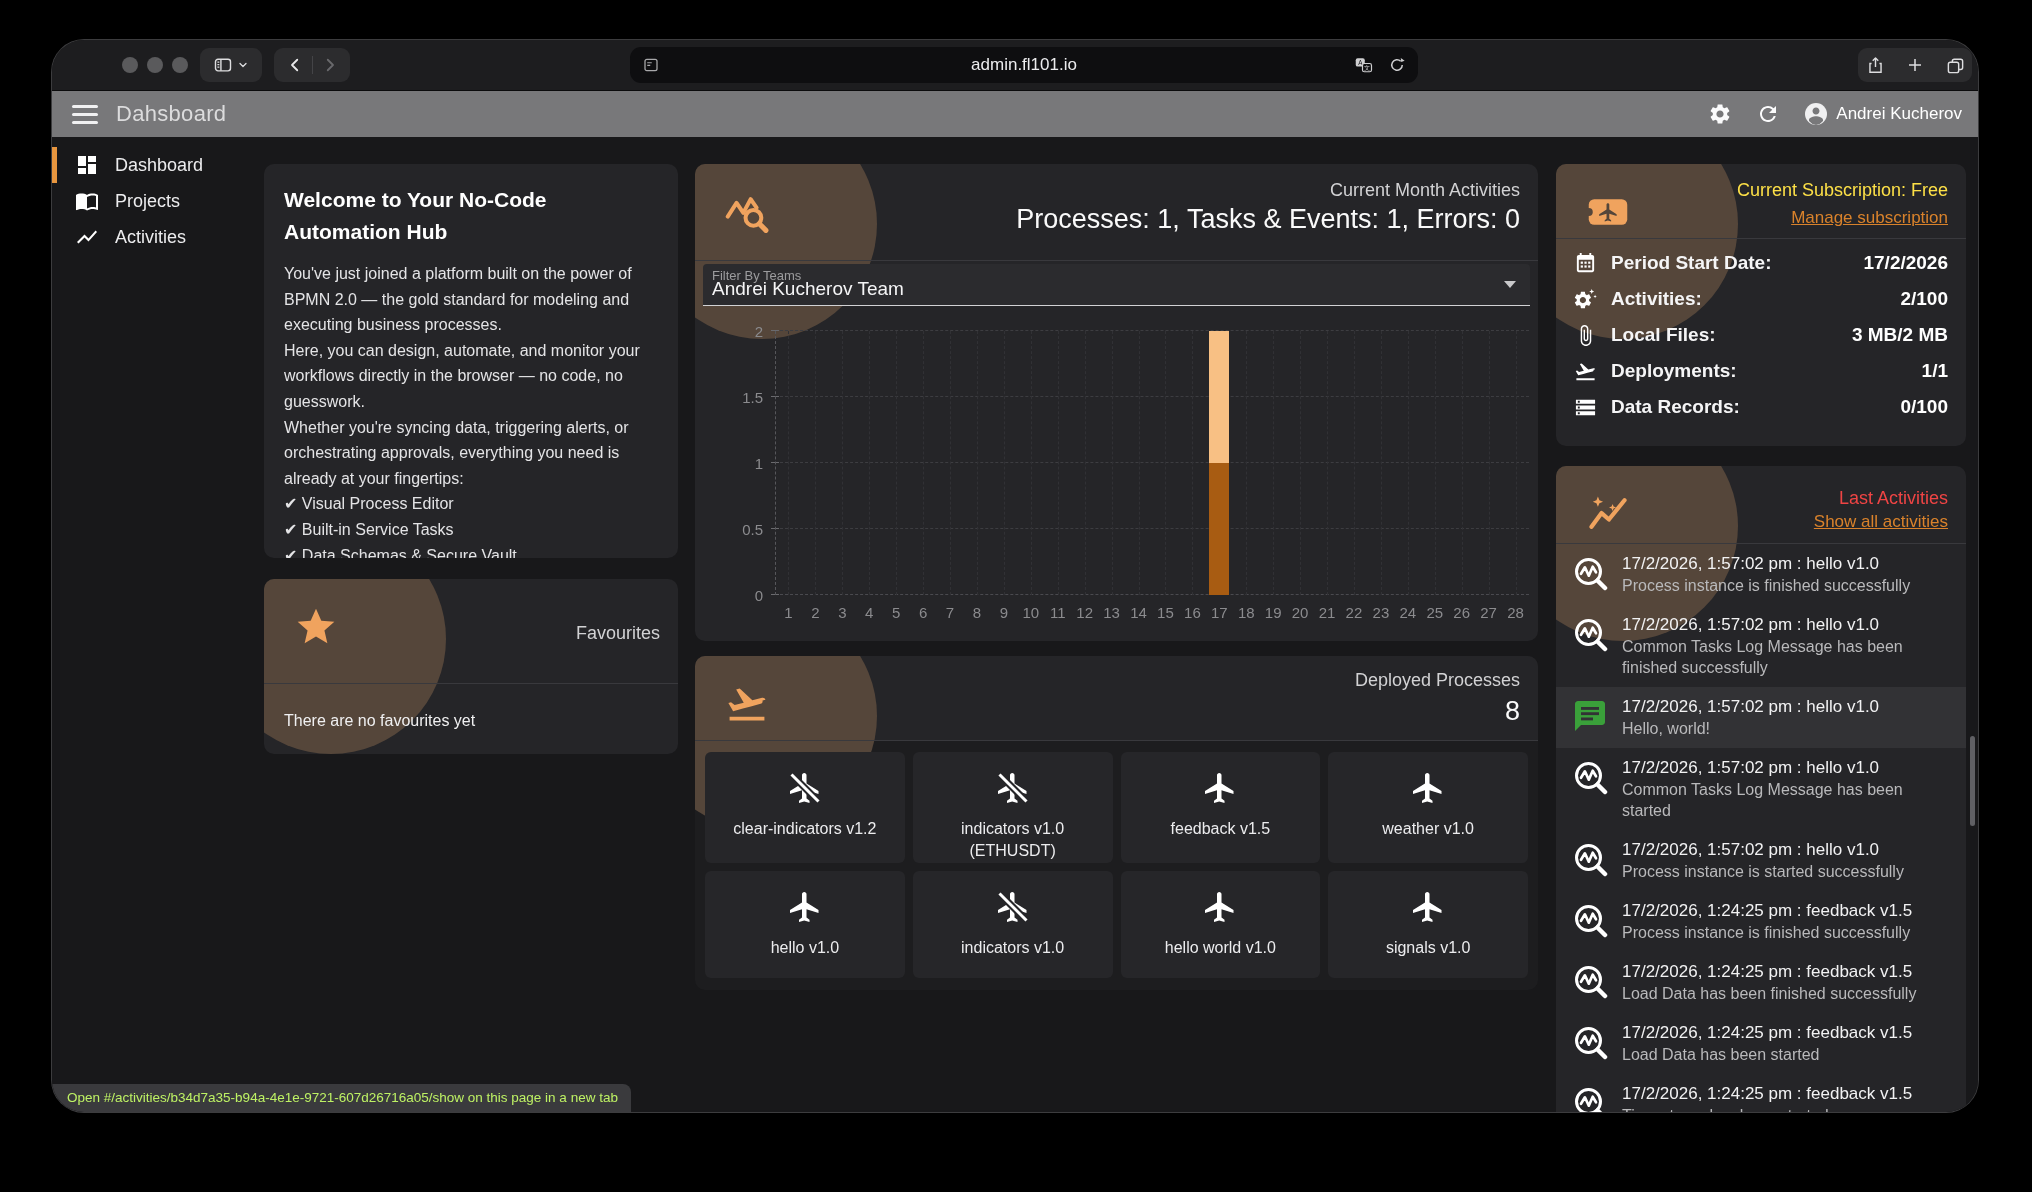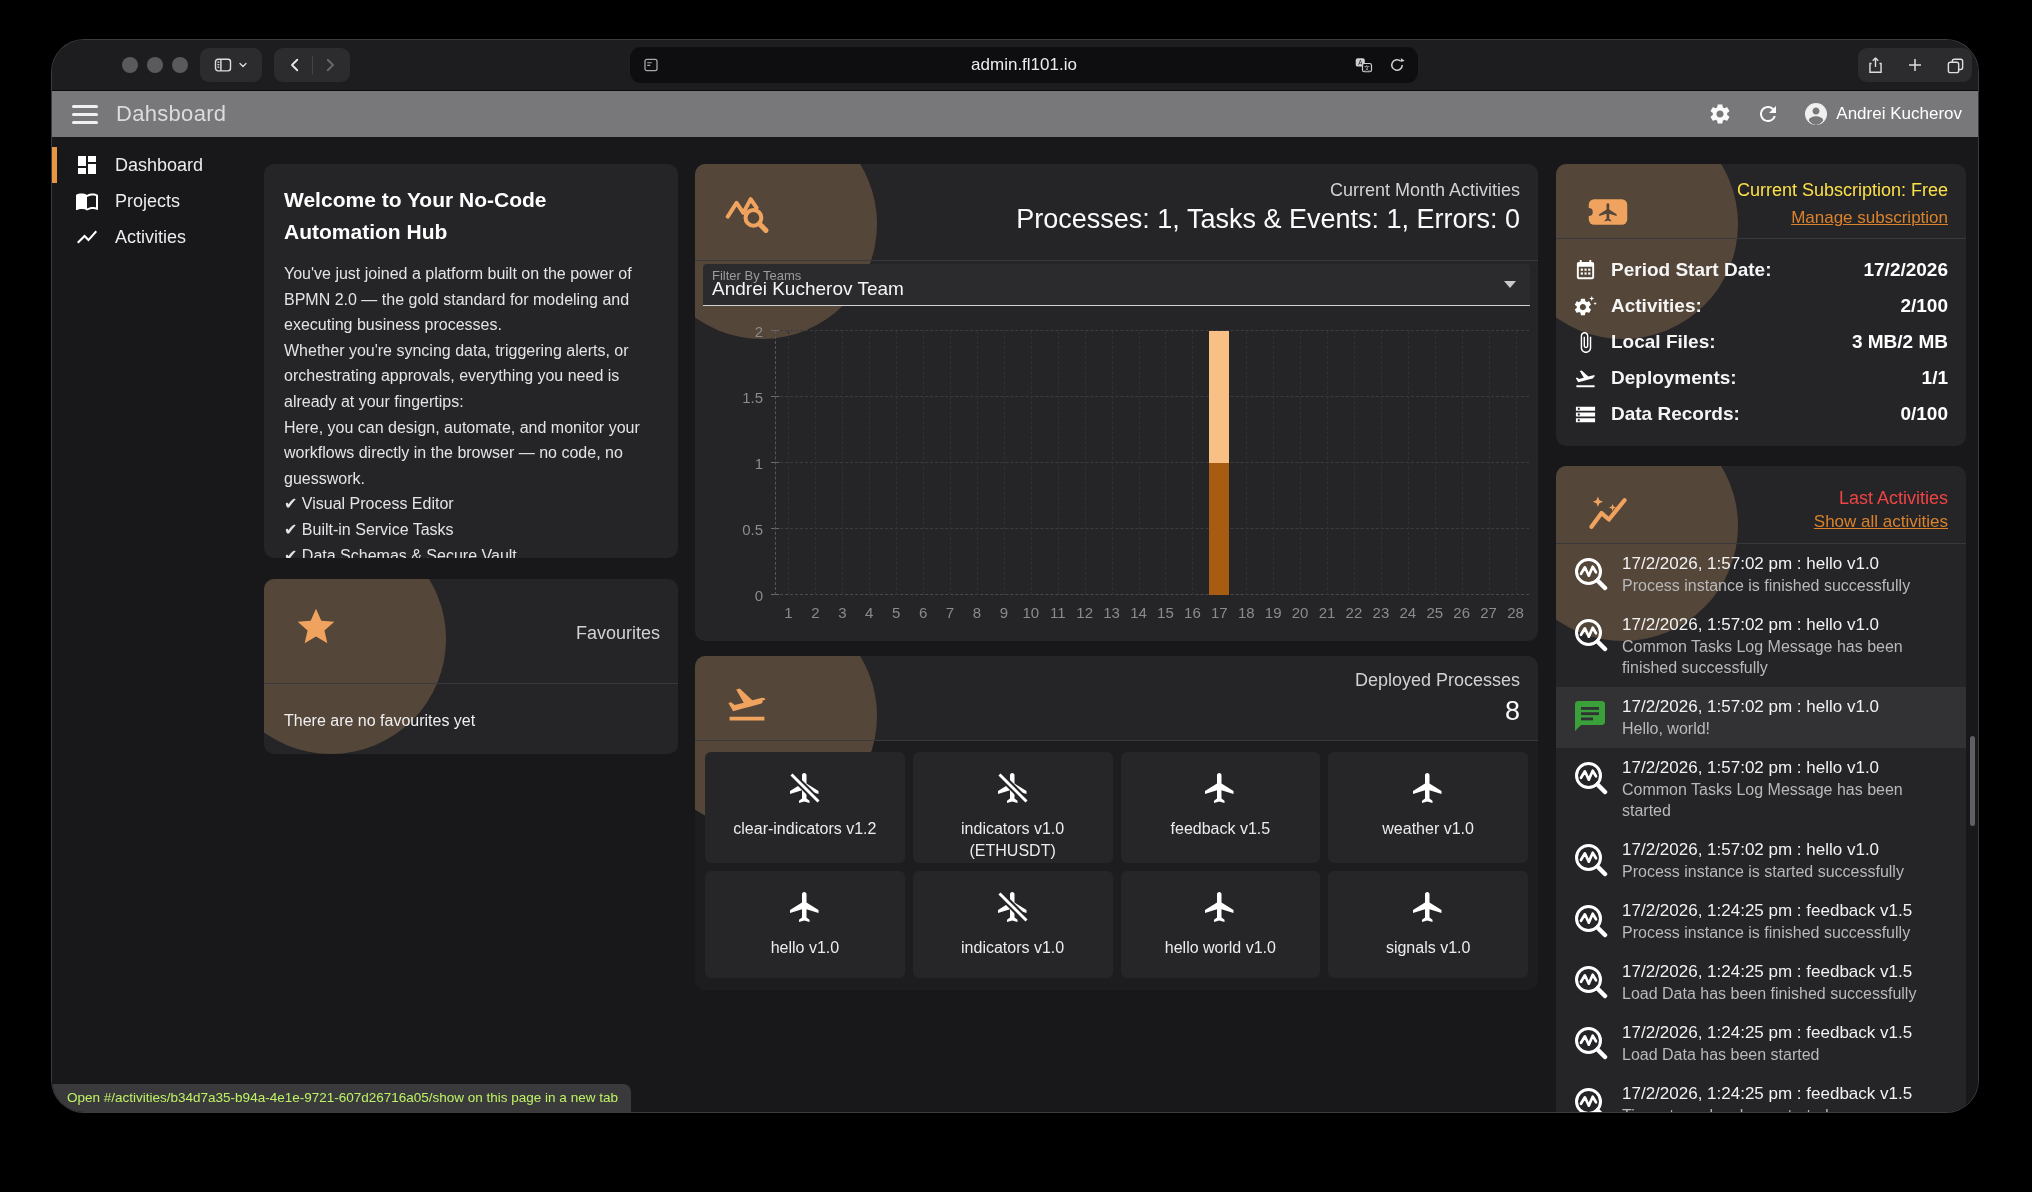--- a/index.html
+++ b/index.html
@@ -80,21 +80,21 @@
          display:grid;grid-template-columns:repeat(4,1fr);grid-auto-rows:1fr;gap:8px;}
   .tile{background:#262629;border-radius:6px;display:flex;flex-direction:column;align-items:center;
         padding-top:18px;cursor:pointer;}
   .tile .ic{width:36px;height:36px;color:#fff;margin-bottom:12px;}
   .tile .tl{font-size:16px;color:#ececee;line-height:1.4;text-align:center;}
   
   .subs{left:1504px;top:27px;width:410px;height:282px;}
   .subs .title{position:absolute;right:18px;top:16px;font-size:18px;color:#fde047;}
   .subs .mlink{position:absolute;right:18px;top:44px;font-size:17px;}
   .subrows{position:absolute;left:0;right:0;top:88px;}
-  .subrow{display:flex;align-items:center;gap:14px;height:36px;padding:0 18px;}
+  .subrow{display:flex;gap:14px;height:36px;padding:0 18px;}
   .subrow .ic{width:23px;height:23px;color:#fff;flex:none;}
   .subrow .lb{font-size:19px;font-weight:600;color:#f5f5f6;}
   .subrow .vl{margin-left:auto;font-size:19px;font-weight:600;color:#fff;}
   
   .lastact{left:1504px;top:329px;width:410px;height:660px;}
   .lastact .title{position:absolute;right:18px;top:22px;font-size:18px;color:#ef4444;}
   .lastact .mlink{position:absolute;right:18px;top:46px;font-size:17px;}
   .actlist{position:absolute;left:0;right:0;top:78px;}
   .actitem{display:flex;gap:14px;padding:9px 16px;cursor:pointer;}
   .actitem.hl{background:#323235;}
@@ -321,22 +321,22 @@
             <use href="#icon-show-chart"></use>
           </svg>
     <span class="lb">Activities</span>
   </div>
       </nav>
 
     <div class="card welcome">
       <h1>Welcome to Your No-Code Automation Hub</h1>
       <div id="welcome-lines">
           <p>You've just joined a platform built on the power of BPMN 2.0 — the gold standard for modeling and executing business processes.</p>
+          <p>Here, you can design, automate, and monitor your workflows directly in the browser — no code, no guesswork.</p>
           <p>Whether you're syncing data, triggering alerts, or orchestrating approvals, everything you need is already at your fingertips:</p>
-          <p>Here, you can design, automate, and monitor your workflows directly in the browser — no code, no guesswork.</p>
           <p>✔ Visual Process Editor</p>
           <p>✔ Built-in Service Tasks</p>
           <p>✔ Data Schemas &amp; Secure Vault</p>
         </div>
     </div>
 
     <div class="card favourites">
       <div class="corner"></div>
       <svg class="corner-ic">
           <use href="#icon-star"></use>

